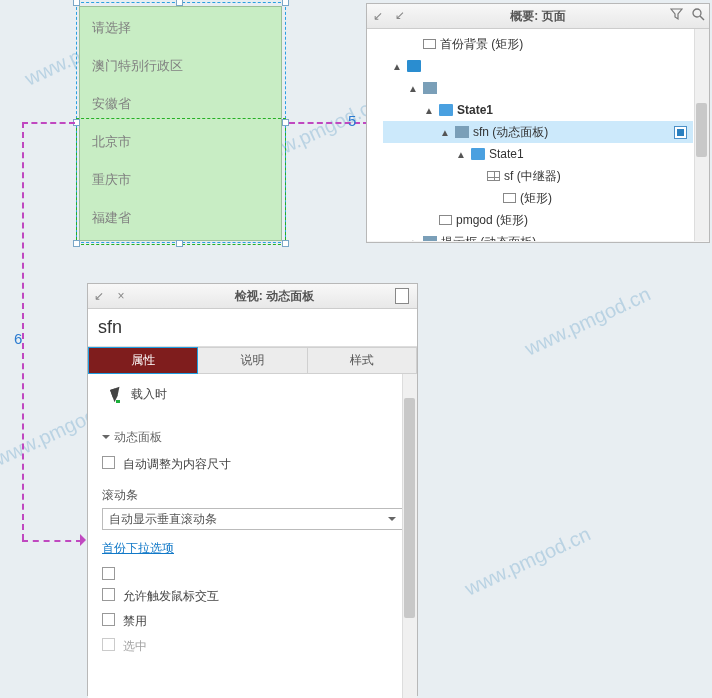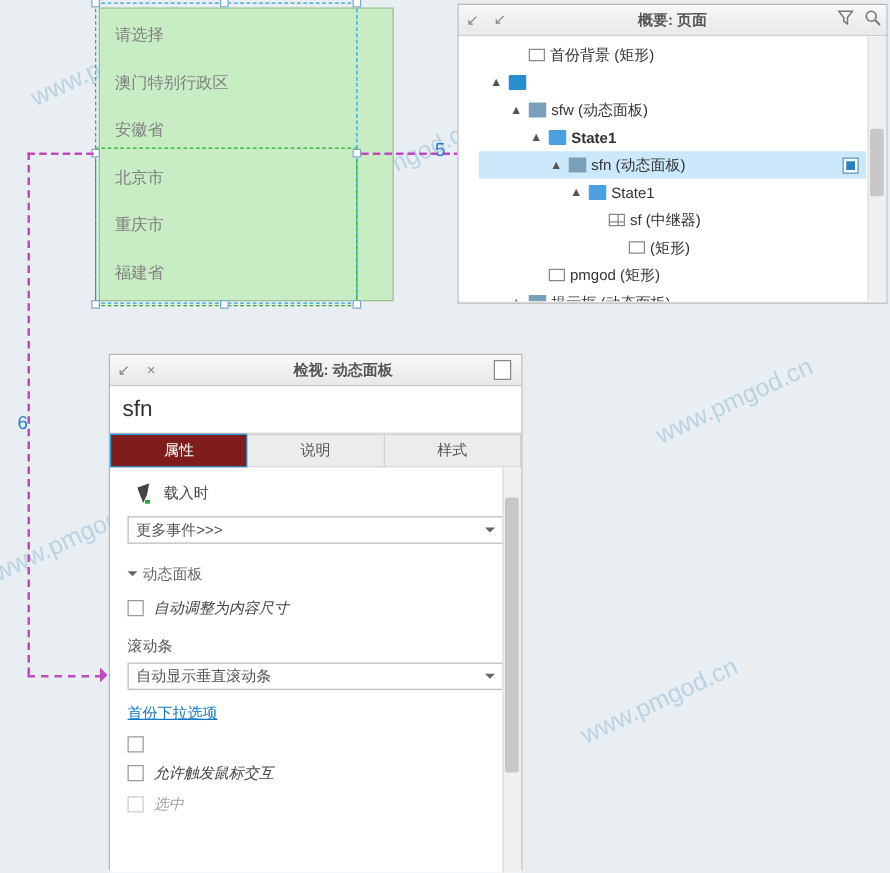--- a/index.html
+++ b/index.html
@@ -17,21 +17,21 @@
     font-size: 20px;
     transform: rotate(-25deg);
     pointer-events: none;
     user-select: none;
   }
 
   
   .greenbox-wrap {
     position: absolute;
     left: 79px; top: 6px;
-    width: 236px; height: 235px;
+    width: 203px; height: 235px;
   }
   .greenbox {
     width: 100%; height: 100%;
     background: #c8edc4;
     border: 1px solid #9bbf97;
     padding: 2px 0;
     position: relative;
   }
   .greenbox .item {
     padding: 10px 12px;
@@ -183,21 +183,21 @@
     border:4px solid transparent; border-top-color:#666;
   }
   .section-h {
     margin:16px 0 6px 0; color:#666;
   }
   .section-h::before{
     content:""; display:inline-block; margin-right:4px;
     border:4px solid transparent; border-top-color:#666;
     transform:translateY(2px);
   }
-  .chk-row { display:flex; align-items:center; padding:4px 0;font-style:italic;}
+  .chk-row { display:flex; padding:4px 0;}
   .chk {
     width:13px; height:13px; border:1px solid #999; background:#fff;
     margin-right:8px; flex-shrink:0;
   }
   .link { color:#1279c8; text-decoration:underline; cursor:pointer; margin:10px 0 6px 0;}
   .label-row { margin:10px 0 4px 0; color:#555;}
 
   
   .dash {
     position:absolute; border:0 dashed #c048c0;
@@ -281,21 +281,20 @@
         </div>
         <div class="tree-row">
           <span class="indent" style="width: 8px;"></span>
           <span class="tw">▲</span>
           <span class="ticon folder"></span>
         </div>
         <div class="tree-row">
           <span class="indent" style="width: 24px;"></span>
           <span class="tw">▲</span>
           <span class="ticon panelic"></span>
-          <span class="label">sfw (动态面板)</span>
         </div>
         <div class="tree-row">
           <span class="indent" style="width: 40px;"></span>
           <span class="tw">▲</span>
           <span class="ticon state"></span>
           <span class="label" style="font-weight: bold;">State1</span>
         </div>
         <div class="tree-row selected">
           <span class="indent" style="width: 56px;"></span>
           <span class="tw">▲</span>
@@ -351,40 +350,41 @@
   <div class="tabs">
     <div class="tab active">属性</div>
     <div class="tab">说明</div>
     <div class="tab">样式</div>
   </div>
   <div class="insp-body">
     <div class="evt-row">
       <span class="cursoric"></span>
       <span>载入时</span>
     </div>
-    <div class="combo">
-      <span>更多事件&gt;&gt;&gt;</span>
-    </div>
     <div class="section-h">动态面板</div>
     <div class="chk-row">
       <span class="chk"></span>
       <span>自动调整为内容尺寸</span>
     </div>
     <div class="label-row">滚动条</div>
     <div class="combo">
       <span>自动显示垂直滚动条</span>
     </div>
     <div class="link">首份下拉选项</div>
     <div class="chk-row">
       <span class="chk"></span>
     </div>
     <div class="chk-row">
       <span class="chk"></span>
       <span>允许触发鼠标交互</span>
     </div>
+    <div class="chk-row">
+      <span class="chk"></span>
+      <span>禁用</span>
+    </div>
     <div class="chk-row" style="opacity:0.5;">
       <span class="chk"></span>
       <span>选中</span>
     </div>
     <div class="scroll-track" style="height:338px;">
       <div class="scroll-thumb" style="top:24px; height:220px;"></div>
     </div>
   </div>
 </div>
 

